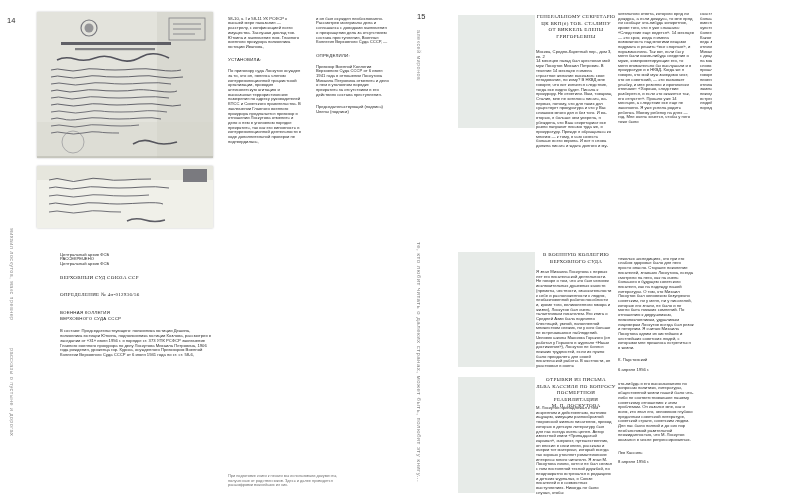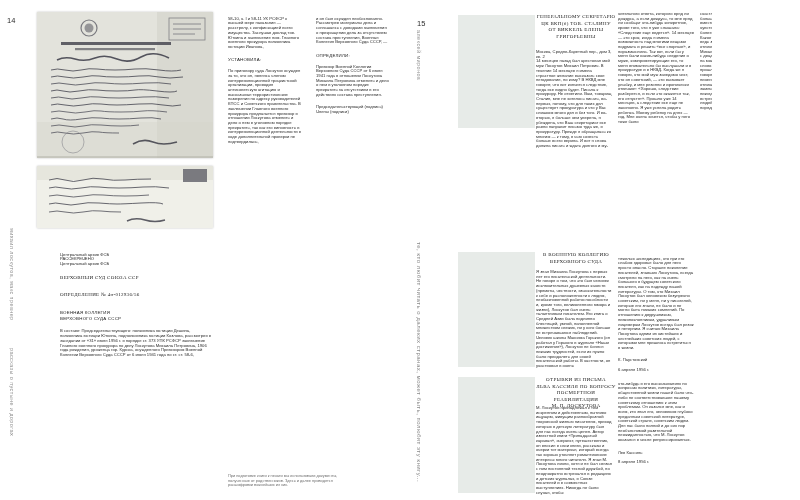--- a/index.html
+++ b/index.html
@@ -101,21 +101,21 @@
   <div class="col" style="left:316px;top:12px;width:74px;">
     <div>и он был осужден необоснованно. Рассмотрев материалы дела и соглашаясь с доводами заключения о прекращении дела за отсутствием состава преступления, Военная Коллегия Верховного Суда СССР, —</div>
     <div class="colhead">ОПРЕДЕЛИЛИ:</div>
     <div>Приговор Военной Коллегии Верховного Суда СССР от 6 июля 1941 года в отношении Лоскутова Михаила Петровича отменить и дело о нем в уголовном порядке прекратить за отсутствием в его действиях состава преступления.</div>
     <div class="sig" style="white-space:pre-line;">Председательствующий (подпись)
 Члены (подписи)</div>
   </div>
 
   <div class="caption" style="left:228px;top:474px;width:110px;">При подготовке книги к печати мы использовали документы, полученные от родственников. Здесь и далее приводятся расшифровки важнейших из них.</div>
 
-  <div class="pnum" style="left:417px;top:19px;">15</div>
+  <div class="pnum" style="left:417px;top:12px;">15</div>
 
   <div class="vtext" style="left:414px;top:30px;">алексей миронов</div>
   <div class="vquote" style="left:413px;top:242px;">те, кто любит читать о далеких странах, может быть, полюбят эту книгу...</div>
 
   <div class="photobox" style="top:15px;height:113px;"></div>
   <div class="photobox" style="top:252px;height:115px;"></div>
   <div class="photobox" style="top:377px;height:116px;"></div>
 
   <div class="shead" style="left:536px;top:14px;width:80px;">ГЕНЕРАЛЬНОМУ СЕКРЕТАРЮ
 ЦК ВКП(б) ТОВ. СТАЛИНУ

